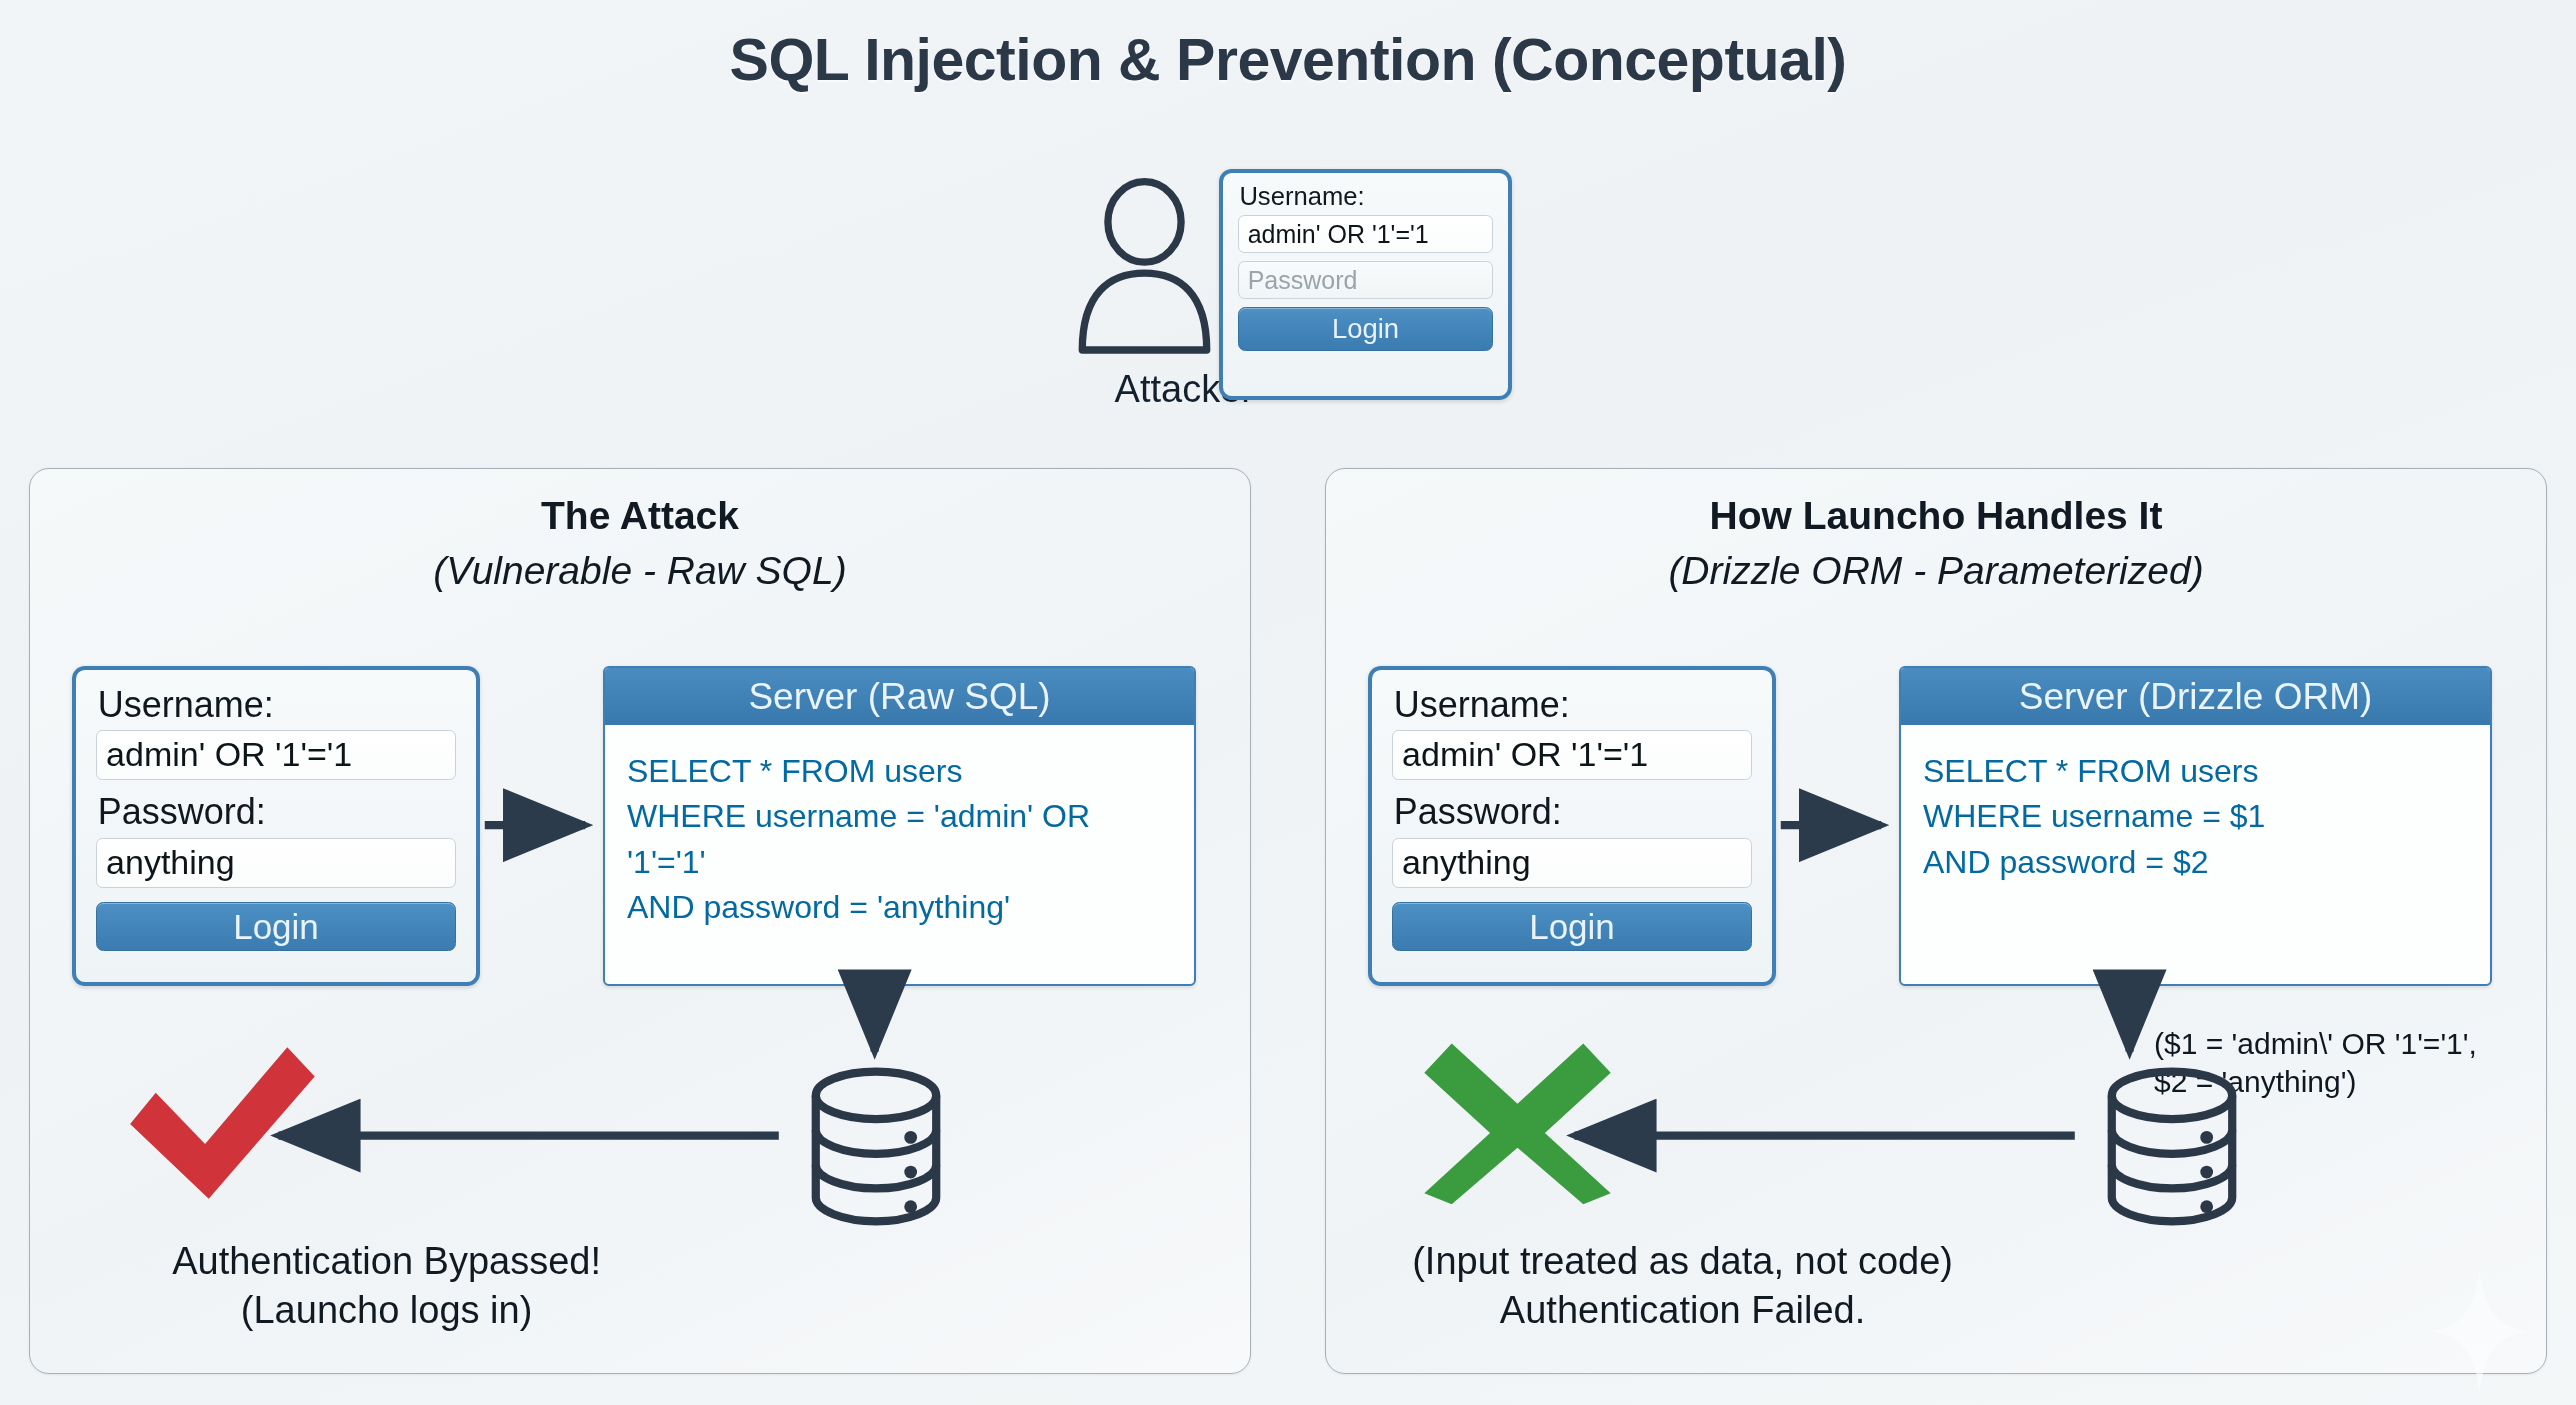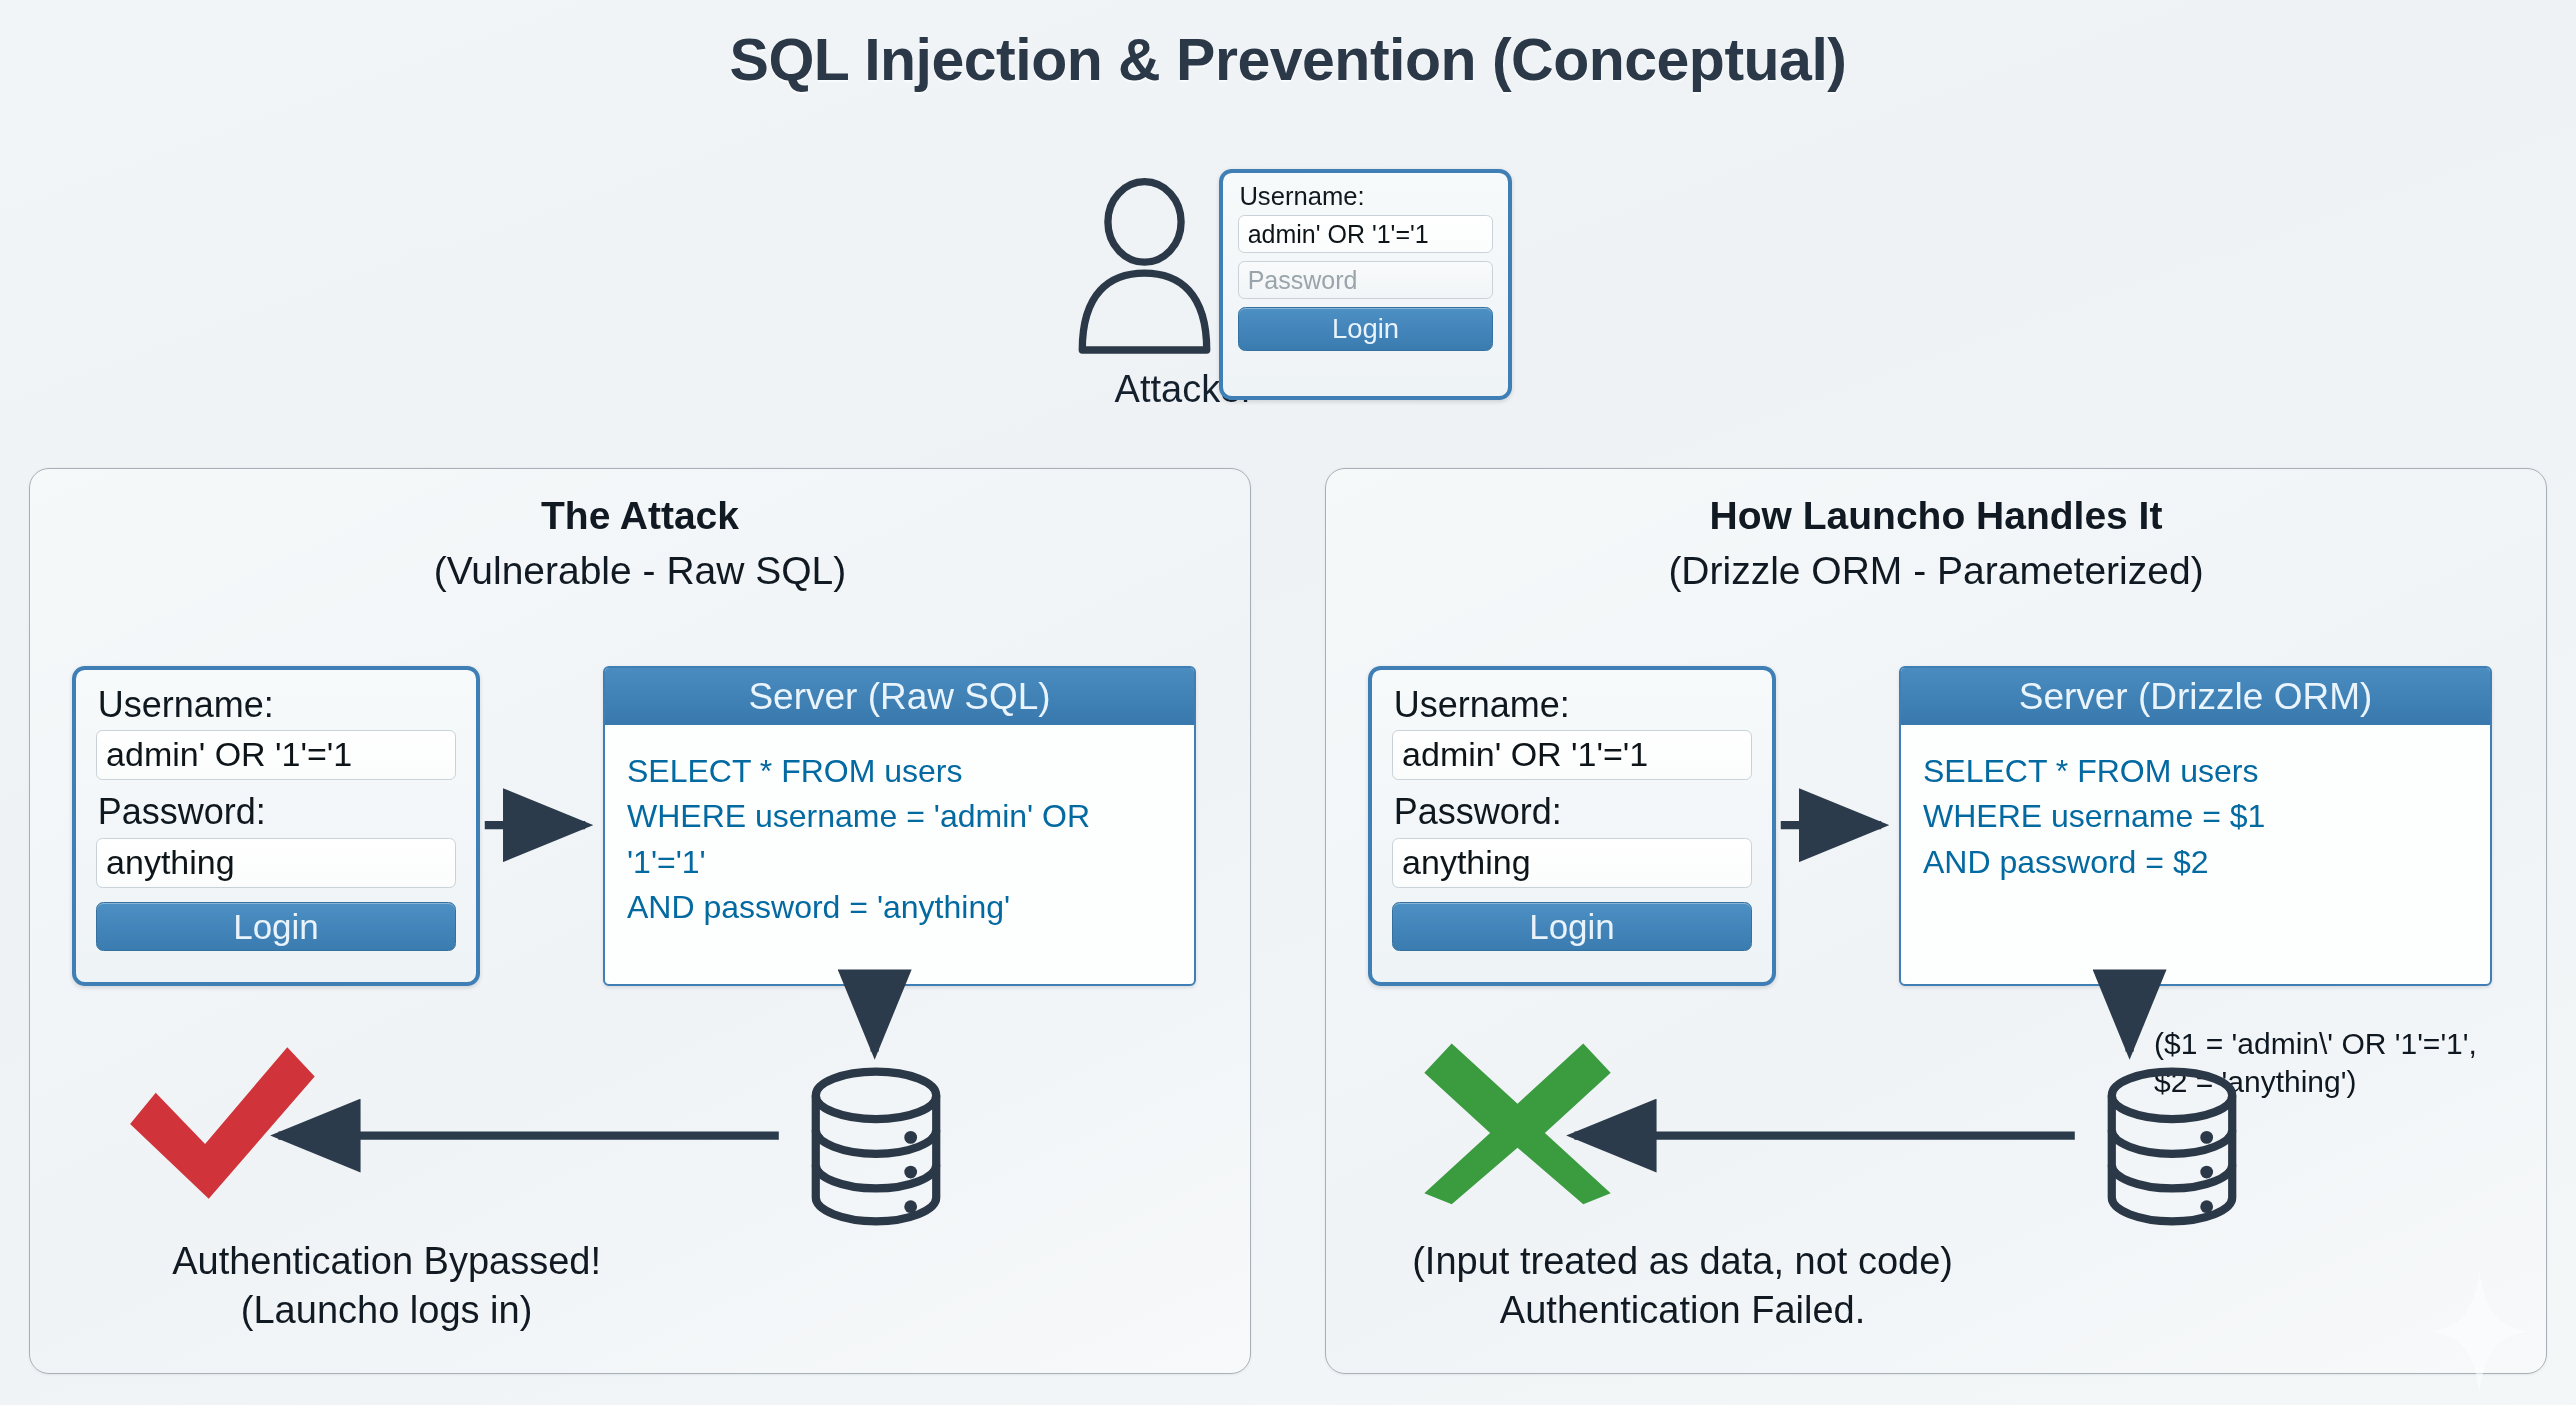--- a/index.html
+++ b/index.html
@@ -68,21 +68,21 @@
     box-shadow:0 0.9px 2.7px rgba(0,0,0,.06);
   }
   #panel-attack{left:29px;top:468px;width:1222px;height:906px;}
   #panel-defense{left:1325px;top:468px;width:1222px;height:906px;}
   .panel-head{
     position:absolute;left:0;top:24px;width:100%;text-align:center;
     font-size:39px;font-weight:bold;color:#111a22;line-height:1.18;
   }
   .panel-sub{
     position:absolute;left:0;top:79px;width:100%;text-align:center;
-    font-size:39px;color:#111a22;line-height:1.18;
+    font-size:39px;color:#111a22;line-height:1.18;font-style:italic;
   }
 
   
   .panel-form{position:absolute;width:408px;height:320px;padding:16.5px 20px;}
   .panel-form .f-label{font-size:36px;margin-bottom:7.3px;}
   .panel-form .f-input{height:50px;font-size:34px;margin-bottom:14.6px;}
   .panel-form .f-btn{height:49px;font-size:35px;}
   #attack-form{left:42px;top:197px;}
   #defense-form{left:42px;top:197px;}
 

